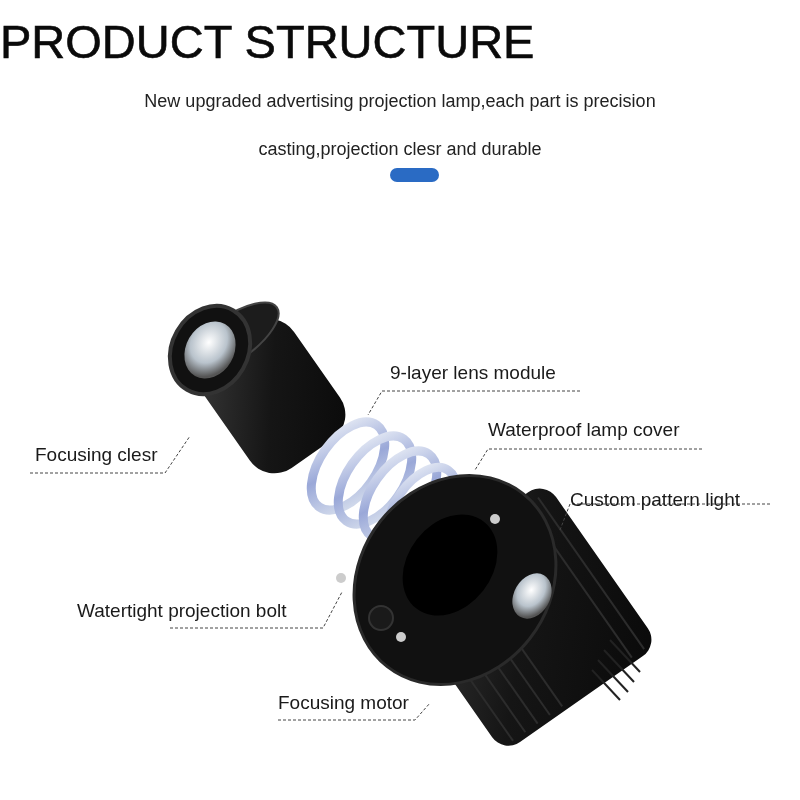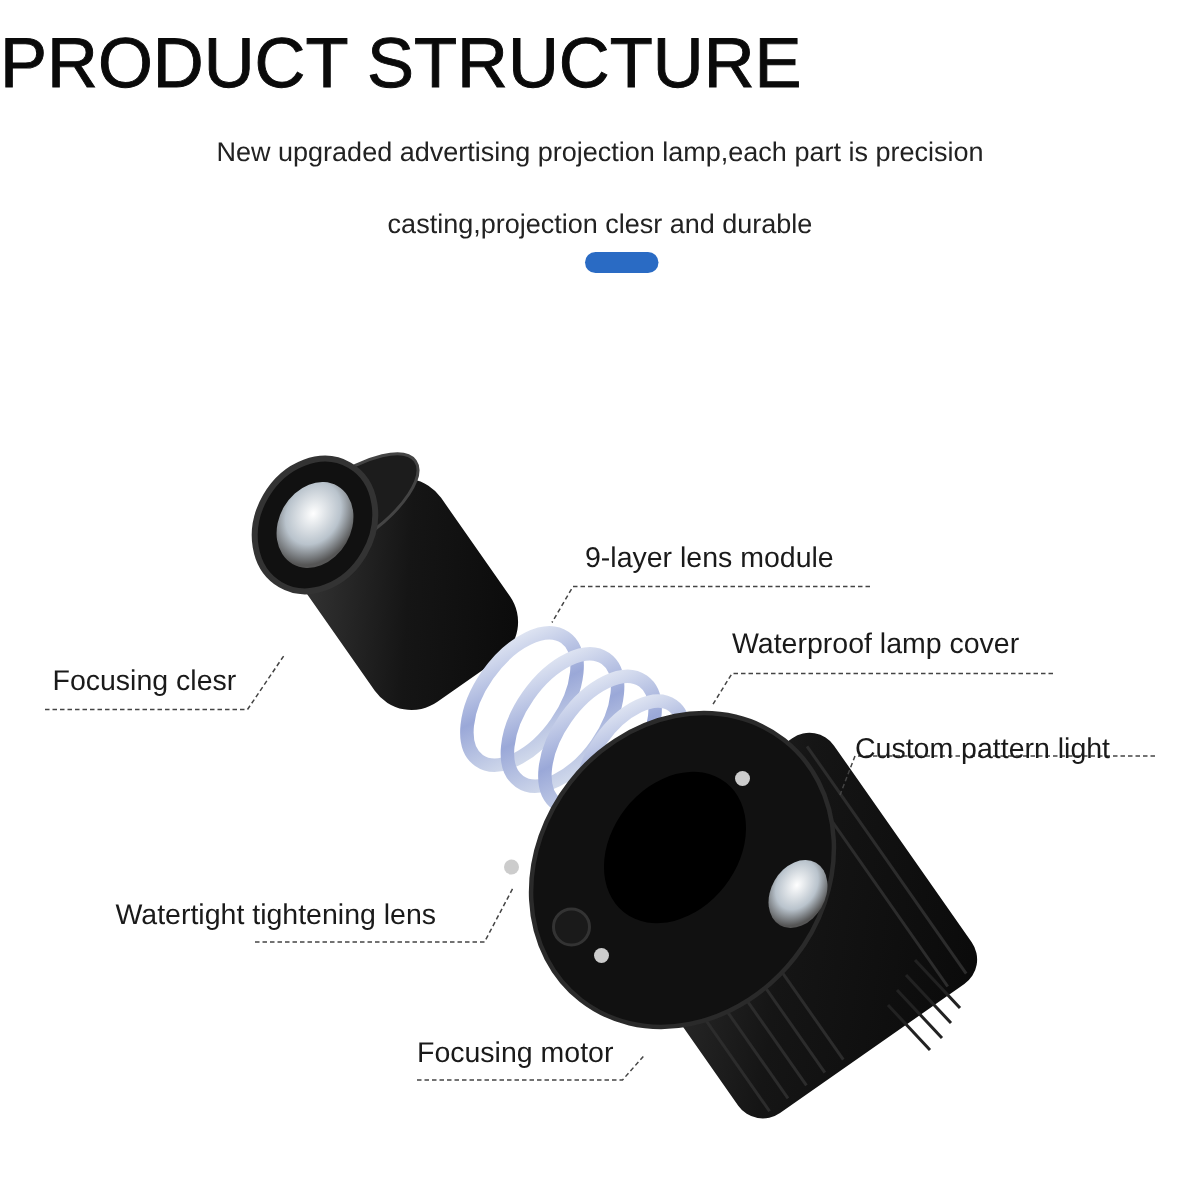--- a/index.html
+++ b/index.html
@@ -90,14 +90,14 @@
     <polyline points="770,504 570,504 560,530"></polyline>
     <polyline points="170,628 323,628 342,592"></polyline>
     <polyline points="278,720 415,720 430,703"></polyline>
   </g>
 </svg>
 
 <div class="label" style="left:35px;top:444px;">Focusing clesr</div>
 <div class="label" style="left:390px;top:362px;">9-layer lens module</div>
 <div class="label" style="left:488px;top:419px;">Waterproof lamp cover</div>
 <div class="label" style="left:570px;top:477px;margin-top:12px;">Custom pattern light</div>
-<div class="label" style="left:77px;top:600px;">Watertight tightening lens</div>
+<div class="label" style="left:77px;top:600px;">Watertight projection bolt</div>
 <div class="label" style="left:278px;top:692px;">Focusing motor</div>
 
 </body></html>

